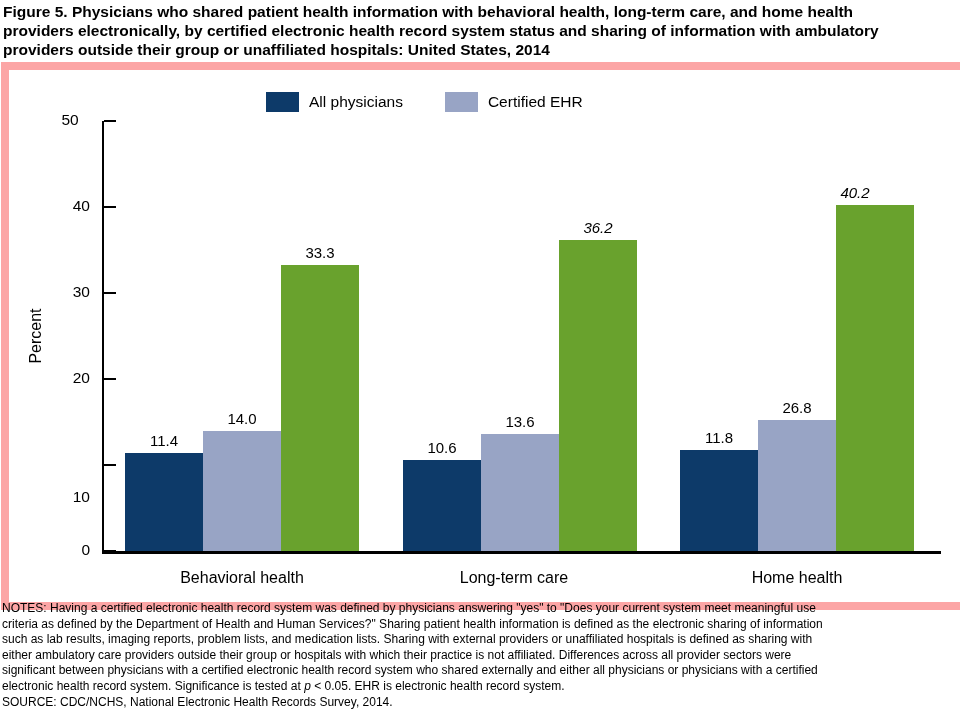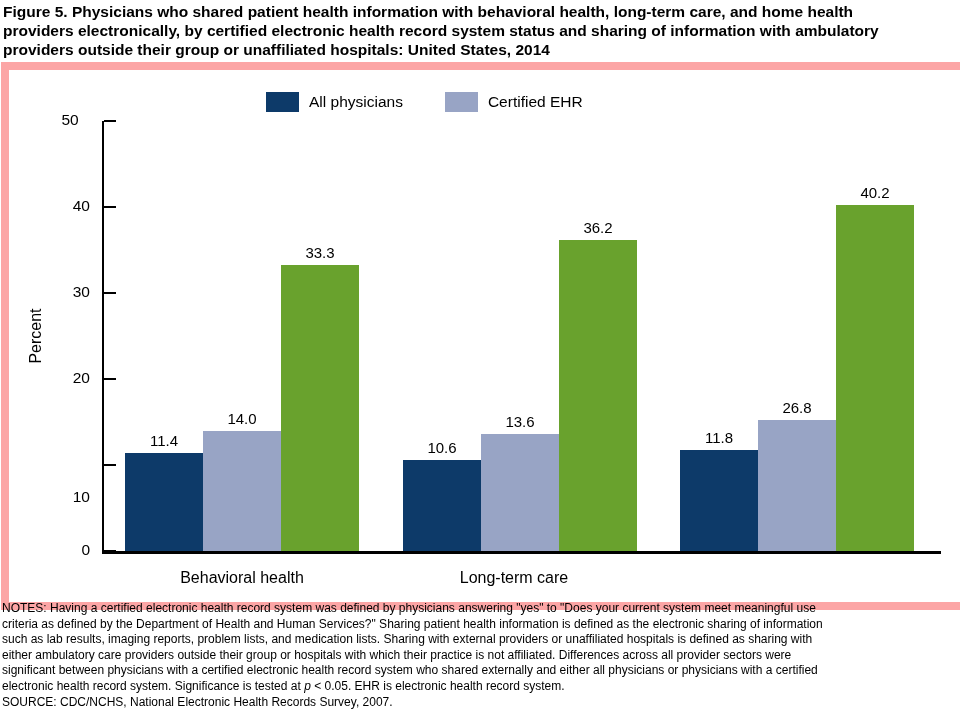--- a/index.html
+++ b/index.html
@@ -67,28 +67,29 @@
         <div class="bar-label" style="left: 576px; bottom: 105.48px;">11.8</div>
         <div class="bar" style="left: 99px; width: 78px; height: 120.4px; background: rgb(152, 164, 197);"></div>
         <div class="bar-label" style="left: 99px; bottom: 124.4px;">14.0</div>
         <div class="bar" style="left: 377px; width: 78px; height: 116.96px; background: rgb(152, 164, 197);"></div>
         <div class="bar-label" style="left: 377px; bottom: 120.96px;">13.6</div>
         <div class="bar" style="left: 654px; width: 78px; height: 130.72px; background: rgb(152, 164, 197);"></div>
         <div class="bar-label" style="left: 654px; bottom: 134.72px;">26.8</div>
         <div class="bar" style="left: 177px; width: 78px; height: 286.38px; background: rgb(105, 162, 45);"></div>
         <div class="bar-label" style="left: 177px; bottom: 290.38px;">33.3</div>
         <div class="bar" style="left: 455px; width: 78px; height: 311.32px; background: rgb(105, 162, 45);"></div>
-        <div class="bar-label" style="left: 455px; bottom: 315.32px;">36.2</div>
+        <div class="bar-label" style="left: 455px; bottom: 315.32px; font-style: italic;">36.2</div>
         <div class="bar" style="left: 732px; width: 78px; height: 345.72px; background: rgb(105, 162, 45);"></div>
-        <div class="bar-label" style="left: 732px; bottom: 349.72px;">40.2</div>
+        <div class="bar-label" style="left: 712px; bottom: 349.72px; font-style: italic;">40.2</div>
         <div class="xcat" style="left: 21px;">Behavioral health</div>
         <div class="xcat" style="left: 293px;">Long-term care</div>
+        <div class="xcat" style="left: 576px;">Home health</div>
       </div>
   </div>
 
   <div class="notes"><span class="pre">NOTES: Having a certified electronic health record system was defined by physicians answering "yes" to "Does your current system meet meaningful use
 criteria as defined by the Department of Health and Human Services?" Sharing patient health information is defined as the electronic sharing of information
 such as lab results, imaging reports, problem lists, and medication lists. Sharing with external providers or unaffiliated hospitals is defined as sharing with
 either ambulatory care providers outside their group or hospitals with which their practice is not affiliated. Differences across all provider sectors were
 significant between physicians with a certified electronic health record system who shared externally and either all physicians or physicians with a certified
 electronic health record system. Significance is tested at </span><span class="it">p</span><span> &lt; 0.05. EHR is electronic health record system.</span></div>
-  <div class="source">SOURCE: CDC/NCHS, National Electronic Health Records Survey, 2007.</div>
+  <div class="source">SOURCE: CDC/NCHS, National Electronic Health Records Survey, 2014.</div>
 </div>
 
 </body></html>

